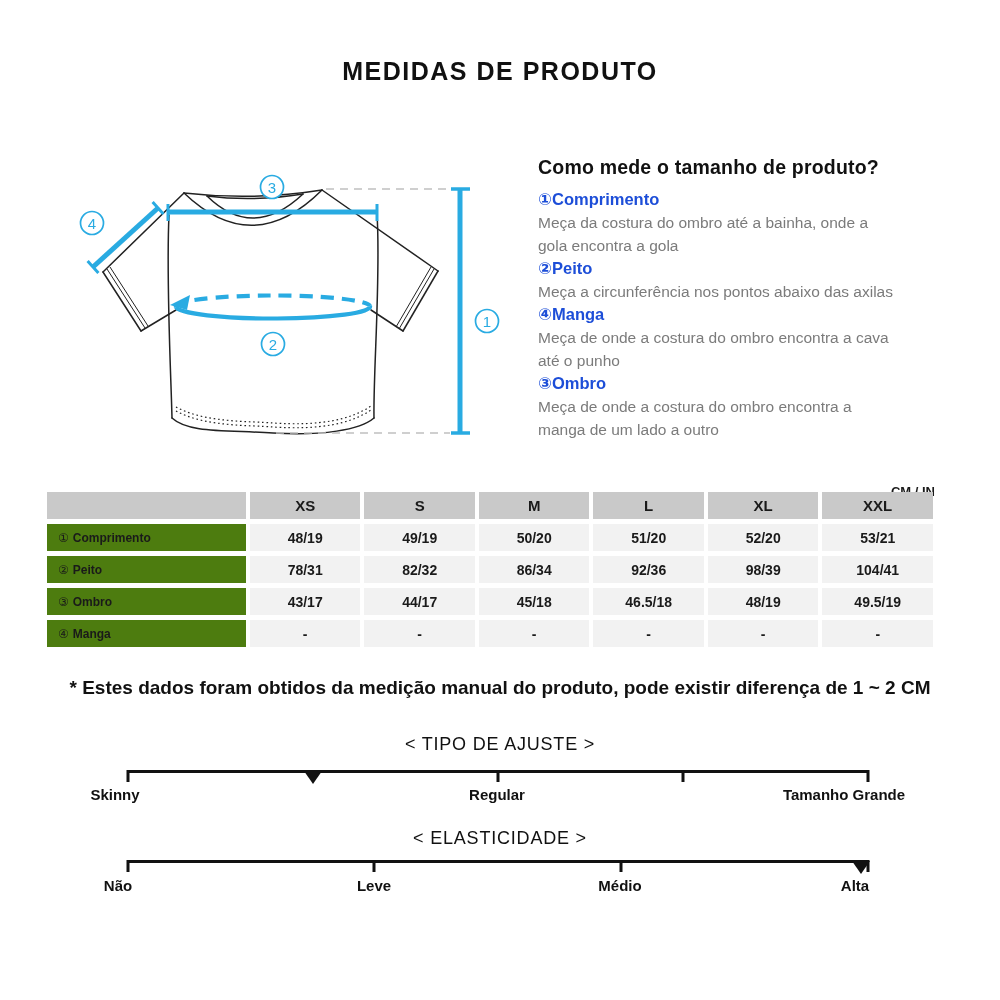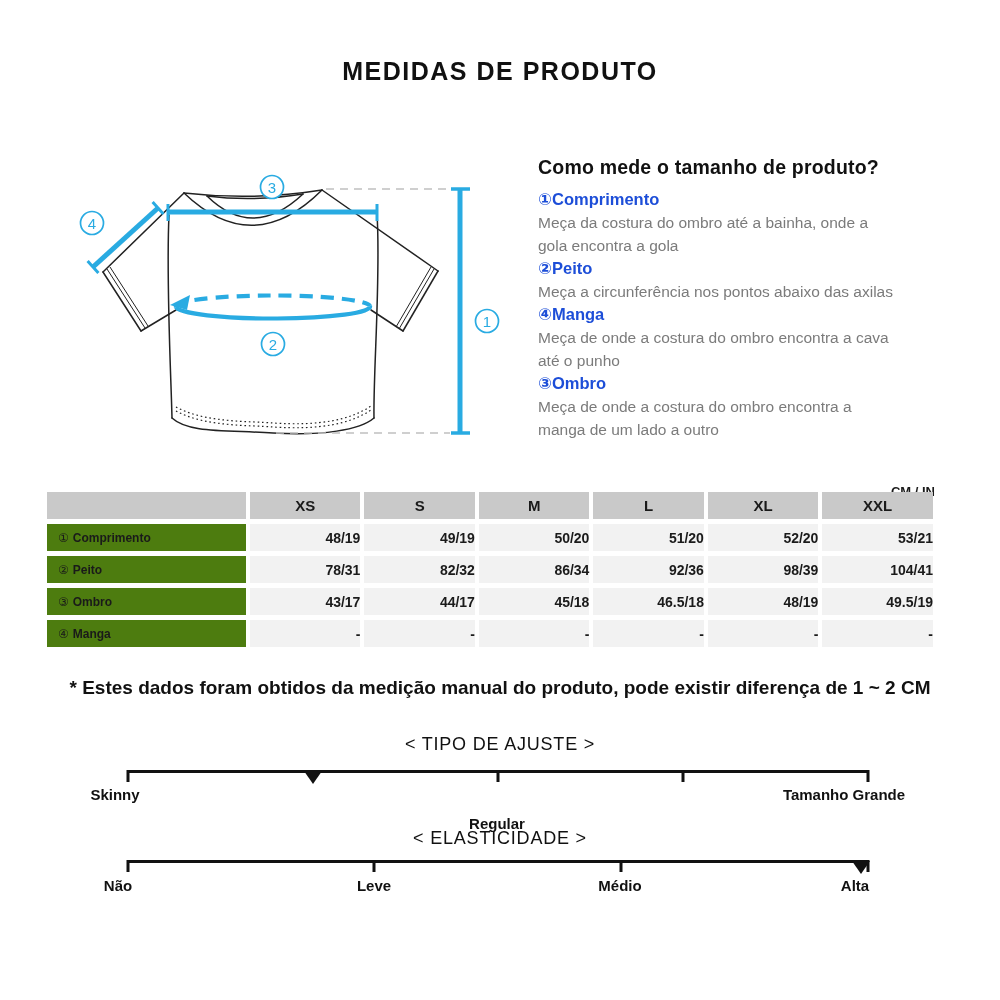--- a/index.html
+++ b/index.html
@@ -28,21 +28,21 @@
   .unit-label { position:absolute; top:484px; right:65px; font-size:13px; font-weight:bold; }
 
   
   .size-table { position:absolute; left:43px; top:487px; width:894px;
                 border-collapse:separate; border-spacing:4px 5px; table-layout:fixed; }
   .size-table th, .size-table td { height:27px; font-size:15px; vertical-align:middle; }
   .size-table th { background:#c9c9c9; font-weight:bold; text-align:center; }
   .size-table td.label-cell { background:#4d7c0f; text-align:left; padding-left:11px;
                               font-weight:600; font-size:12px;margin-left:28px; }
   .size-table td.label-cell .rownum { margin-right:4px; font-weight:400; }
-  .size-table td.val { background:#f2f2f2; text-align:right; font-weight:bold; font-size:14px; }
+  .size-table td.val { background:#f2f2f2; text-align:center; font-weight:bold; font-size:14px; }
   .size-table td.empty { background:#c9c9c9; }
 
   
   .footnote { position:absolute; top:677px; left:0; right:0; text-align:center;
               font-size:19px; font-weight:bold; color:#111; }
 
   
   .slider-title { position:absolute; left:0; right:0; text-align:center;
                   font-size:18px; font-weight:normal; letter-spacing:.8px; color:#111; }
   .track { position:absolute; left:128px; width:740px; height:13px; }
@@ -220,21 +220,21 @@
     <div class="slider-title" style="top:734px;">&lt; TIPO DE AJUSTE &gt;</div>
     <div class="track" style="top:770px;">
       <div class="track-line"></div>
       <span class="tick" style="left:0%;"></span>
       <span class="tick" style="left:50%;"></span>
       <span class="tick" style="left:75%;"></span>
       <span class="tick" style="left:100%;"></span>
       <span class="marker" style="left: 25%;"></span>
     </div>
     <span class="slider-label" style="top:786px; left:115px;">Skinny</span>
-    <span class="slider-label" style="top:815px; left:497px;text-align:center;">Regular</span>
+    <span class="slider-label" style="top:786px; left:497px;text-align:center;">Regular</span>
     <span class="slider-label" style="top:786px; left:844px;">Tamanho Grande</span>
   </div>
 
   <div>
     <div class="slider-title" style="top:828px;">&lt; ELASTICIDADE &gt;</div>
     <div class="track" style="top:860px;">
       <div class="track-line"></div>
       <span class="tick" style="left:0%;"></span>
       <span class="tick" style="left:33.3%;"></span>
       <span class="tick" style="left:66.6%;"></span>

